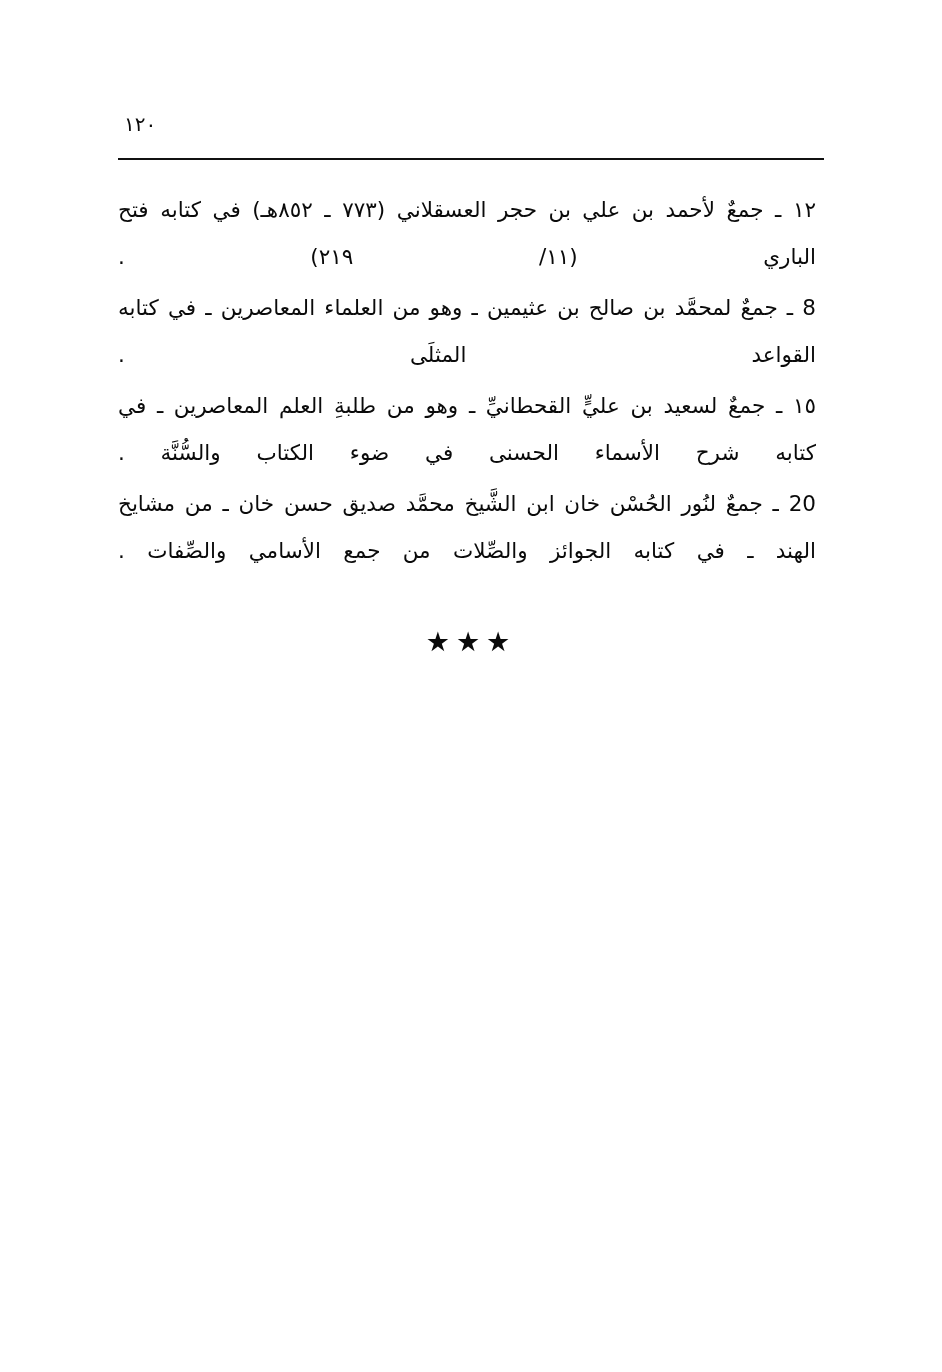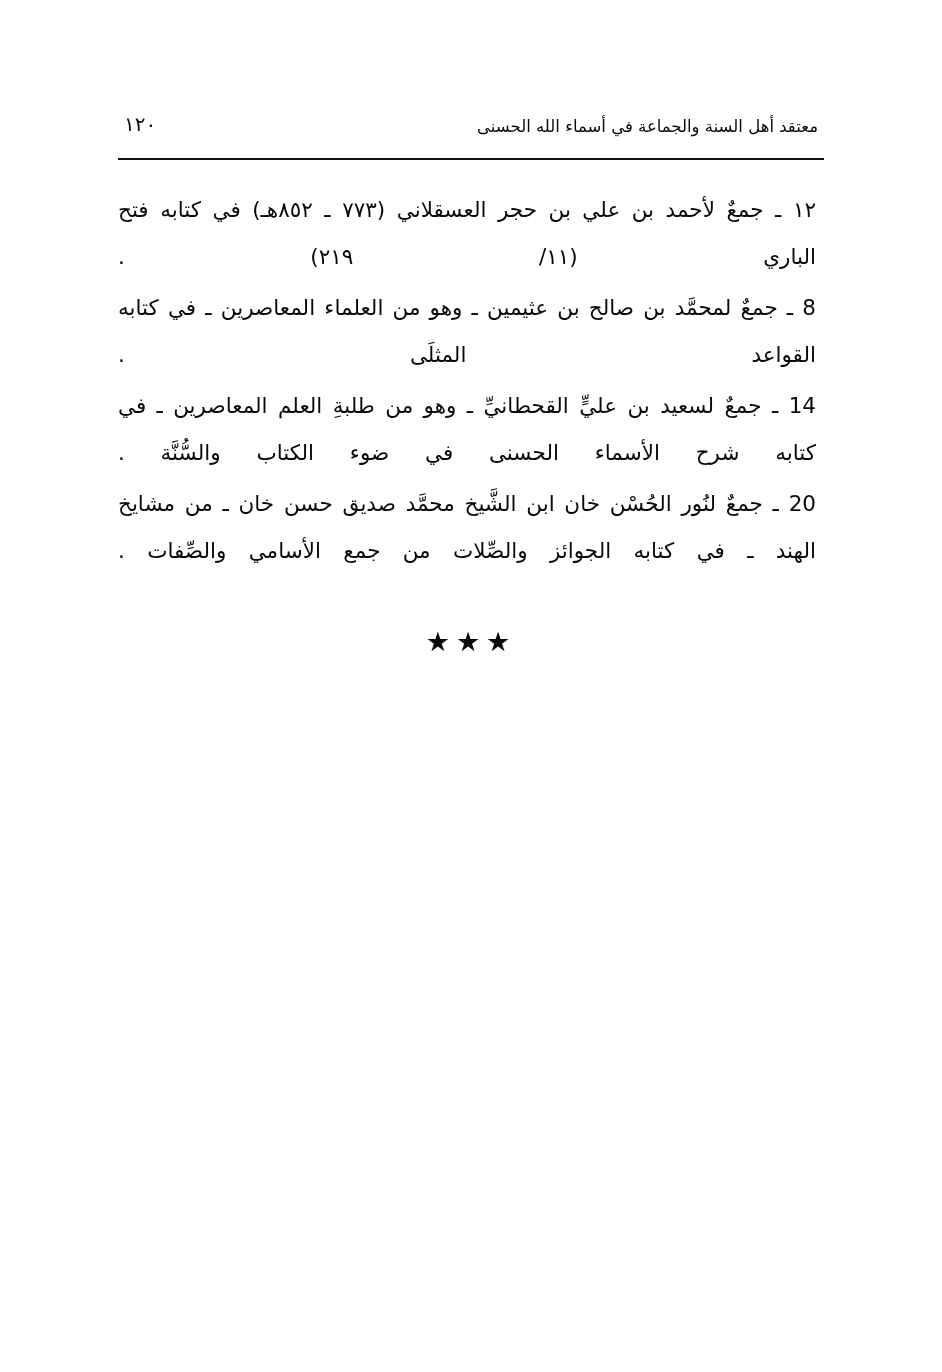--- a/index.html
+++ b/index.html
@@ -23,21 +23,21 @@
     width: 942px;
     height: 1372px;
     box-sizing: border-box;
     padding: 112px 118px 0 118px;
   }
 
   
   .header {
     display: flex;
     flex-direction: row-reverse;
-    align-items: flex-end;
+    align-items: flex-start;
     justify-content: space-between;
     direction: rtl;
     padding: 0 6px;
   }
   .header-page-number {
     font-size: 20px;
     letter-spacing: 0.5px;
     font-family: "DejaVu Sans", sans-serif;
     white-space: nowrap;
   }
@@ -83,27 +83,26 @@
     line-height: 1;
   }
 </style>
 </head>
 <body>
 
 <div class="page">
 
   <div class="header">
     <div class="header-page-number">١٢٠</div>
-    <div class="header-title">معتقد أهل السنة والجماعة في أسماء الله الحسنى</div>
   </div>
 
   <div class="header-rule"></div>
 
   <div class="body-text">
     <p class="para">١٢ ـ جمعٌ لأحمد بن علي بن حجر العسقلاني (٧٧٣ ـ ٨٥٢هـ) في كتابه فتح الباري (١١/ ٢١٩) .</p>
     <p class="para">8 ـ جمعٌ لمحمَّد بن صالح بن عثيمين ـ وهو من العلماء المعاصرين ـ في كتابه القواعد المثلَى .</p>
-    <p class="para">14 ـ جمعٌ لسعيد بن عليٍّ القحطانيِّ ـ وهو من طلبةِ العلم المعاصرين ـ في كتابه شرح الأسماء الحسنى في ضوء الكتاب والسُّنَّة .</p>
+    <p class="para">١٥ ـ جمعٌ لسعيد بن عليٍّ القحطانيِّ ـ وهو من طلبةِ العلم المعاصرين ـ في كتابه شرح الأسماء الحسنى في ضوء الكتاب والسُّنَّة .</p>
     <p class="para">20 ـ جمعٌ لنُور الحُسْن خان ابن الشَّيخ محمَّد صديق حسن خان ـ من مشايخ الهند ـ في كتابه الجوائز والصِّلات من جمع الأسامي والصِّفات .</p>
   </div>
 
   <div class="stars">★★★</div>
 
 </div>
 
 </body></html>

